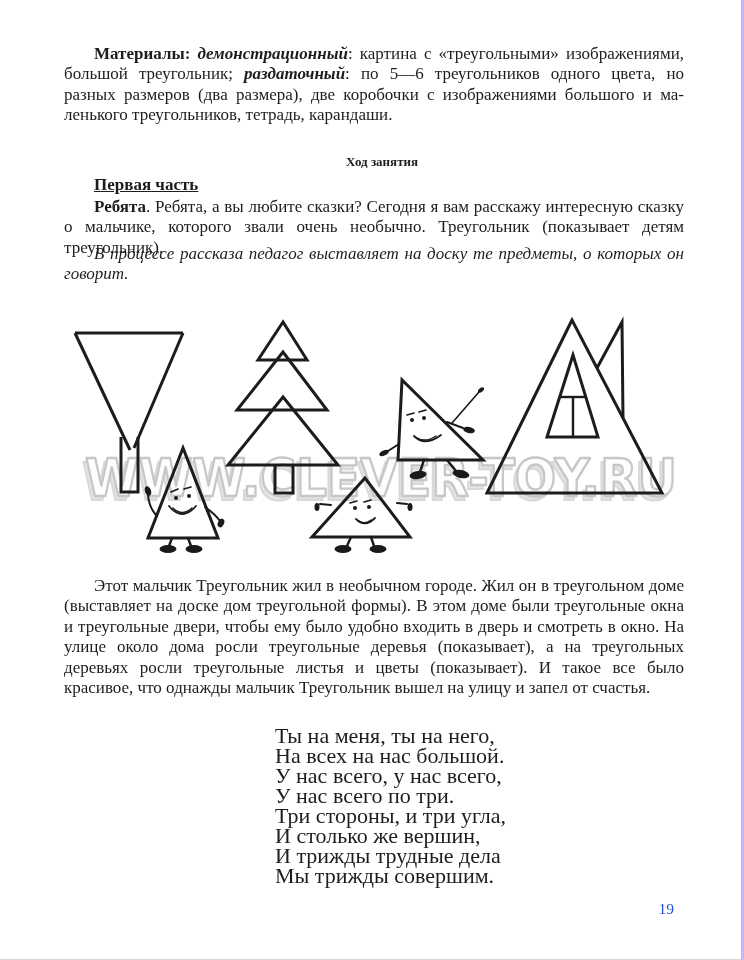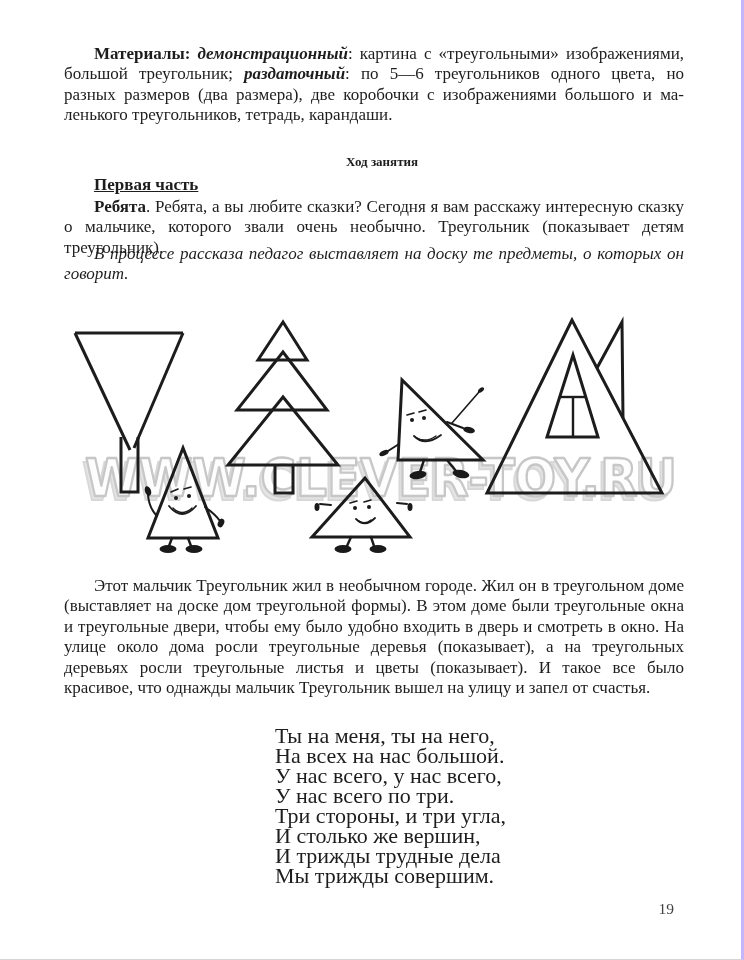--- a/index.html
+++ b/index.html
@@ -24,21 +24,21 @@
     font-size:17px; font-weight:bold; margin:0;text-decoration:underline;
   }
   .stage-direction { font-style:italic; }
   .illustration { position:absolute; left:64px; top:315px; }
   .poem {
     position:absolute; left:275px; top:726px;
     font-size:22px; line-height:20px; margin:0;
   }
   .page-number {
     position:absolute; top:900px; right:67px;
-    font-size:15.5px; color:#404040;
+    font-size:15.5px; color:#1d4ed8;
   }
   b i, .bi { font-weight:bold; font-style:italic; }
 </style>
 </head>
 <body>
 
 <div class="page">
 
   <p class="para indent" style="top:44px"><b>Материалы: </b><span class="bi">демонстрационный</span><span>: картина с «треугольными» изображения­ми, большой треугольник; </span><span class="bi">раздаточный</span><span>: по 5—6 треугольников одного цвета, но разных размеров (два размера), две коробочки с изображениями большого и ма­ленького треугольников, тетрадь, карандаши.</span></p>
 

